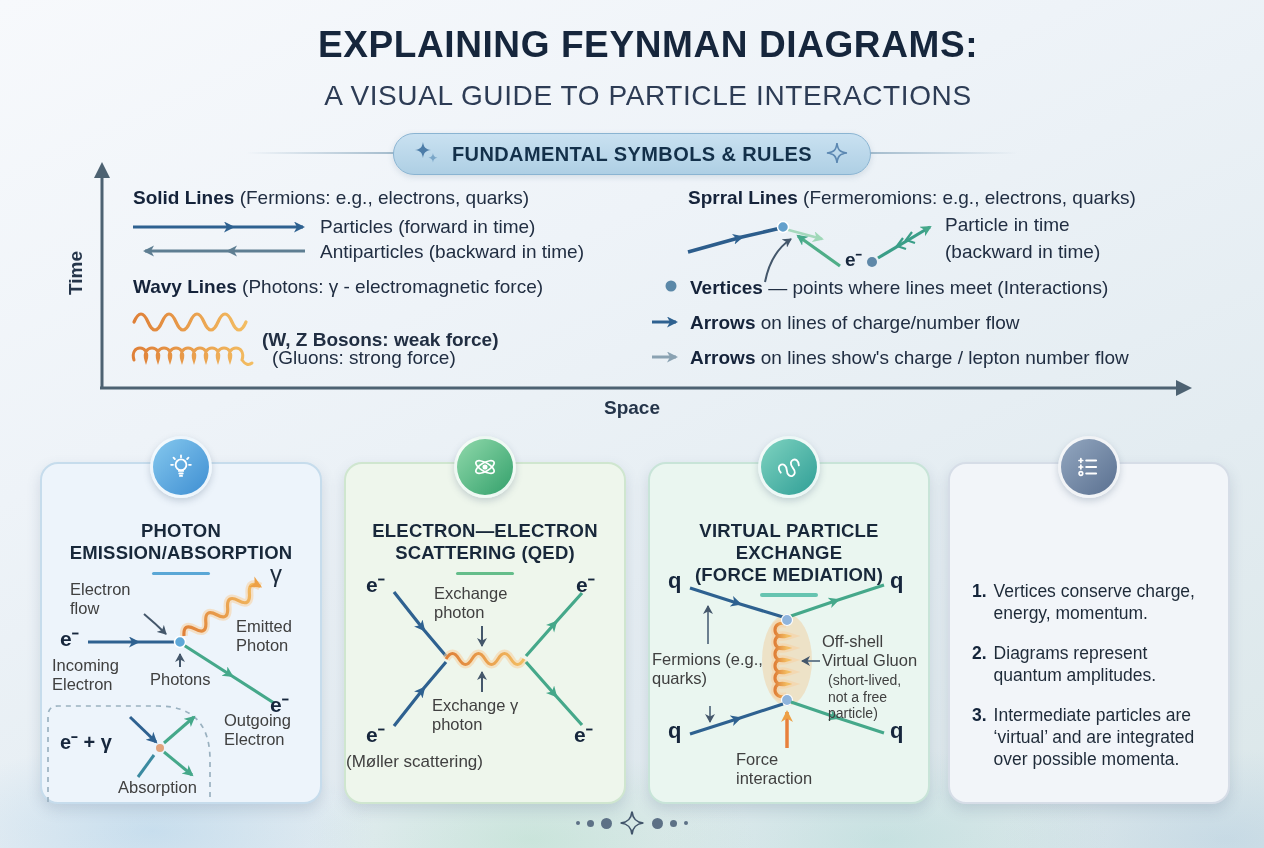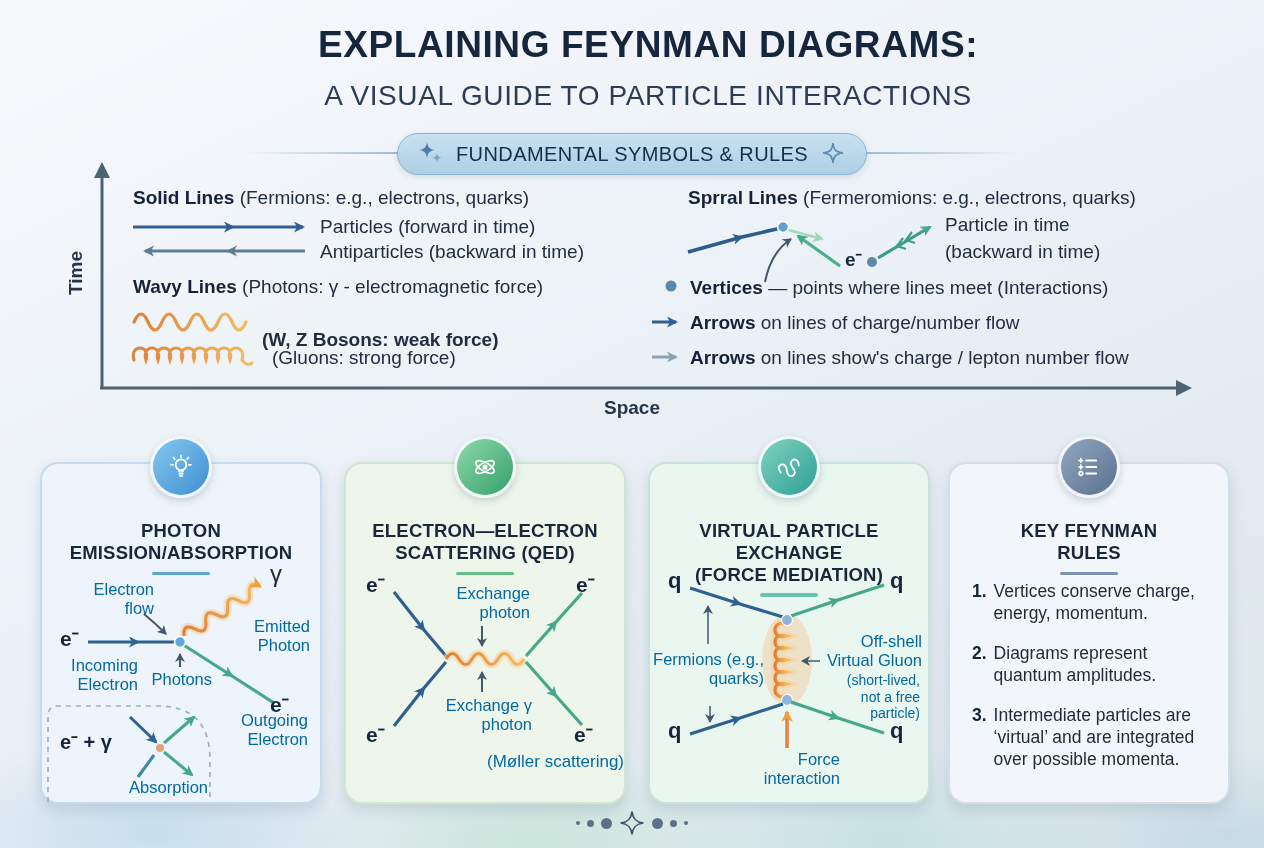--- a/index.html
+++ b/index.html
@@ -14,24 +14,24 @@
       linear-gradient(155deg,#f7f9fc 0%,#eef3f8 35%,#e3ecf1 70%,#dbe7e9 100%);
   }
   .abs{position:absolute;}
   .ctr{left:0;right:0;text-align:center;padding-left:32px;}
   .title1{top:24px;font-size:37px;font-weight:700;letter-spacing:.6px;color:#16263c;}
   .title2{top:80px;font-size:28px;font-weight:400;letter-spacing:.6px;color:#2d3c55;}
   .badge-line{top:152px;height:2px;width:158px;}
   .badge{top:133px;left:50%;transform:translateX(-50%);display:flex;align-items:center;gap:12px;
     background:linear-gradient(180deg,#c9e1f1,#aecfe4);border:1.5px solid #8ab4d2;border-radius:22px;
     padding:7px 20px;box-shadow:0 2px 6px rgba(80,110,140,.18);}
-  .badge-text{font-size:20px;font-weight:400;letter-spacing:.4px;color:#13304a;}
+  .badge-text{font-size:20px;font-weight:700;letter-spacing:.4px;color:#13304a;}
   .lg{font-size:19px;line-height:1.25;color:#212e42;}
   .lg b{color:#15233a;}
-  .lbl{font-size:16.5px;line-height:1.18;text-align:right;color:#0369a1;}
+  .lbl{font-size:16.5px;line-height:1.18;text-align:left;color:#404040;}
   .sym{font-size:21px;font-weight:700;color:#16263c;}
   .axis-label{font-size:19px;font-weight:700;color:#25354a;}
   .card{position:absolute;top:462px;width:278px;height:338px;border-radius:18px;
     box-shadow:0 6px 14px rgba(70,95,125,.18);}
   .card-icon{position:absolute;top:-28px;left:50%;transform:translateX(-50%);width:56px;height:56px;
     border-radius:50%;border:3px solid rgba(255,255,255,.9);display:flex;align-items:center;justify-content:center;
     box-shadow:0 3px 7px rgba(70,95,125,.25);}
   .card-title{margin-top:56px;text-align:center;font-size:18.5px;font-weight:700;line-height:1.18;
     letter-spacing:.2px;color:#18283a;}
   .underbar{height:3.5px;width:58px;border-radius:2px;margin:8px auto 0;}
@@ -270,24 +270,20 @@
 </div>
 
 <div class="card c4">
   <div class="card-icon" style="background:linear-gradient(135deg,#93a7c0,#5a7090);">
     <svg width="26" height="26" viewBox="0 0 24 24" fill="none" stroke="#ffffff" stroke-linecap="round">
       <path d="M9.5,6 h9 M9.5,12 h9 M9.5,18 h9" stroke-width="2"></path>
       <path d="M4.5,4.3 v3.4 M2.8,6 h3.4 M4.5,10.3 v3.4 M2.8,12 h3.4" stroke-width="1.6"></path>
       <circle cx="4.5" cy="18" r="1.7" stroke-width="1.5"></circle>
     </svg>
   </div>
-  <div class="card-title">
-    <div>KEY FEYNMAN</div>
-    <div>RULES</div>
-  </div>
   <div class="underbar" style="background:#7d92b5;"></div>
   <div class="rules">
     <div class="rule">
       <b>1.</b>
       <span>Vertices conserve charge, energy, momentum.</span>
     </div>
     <div class="rule">
       <b>2.</b>
       <span>Diagrams represent quantum amplitudes.</span>
     </div>

